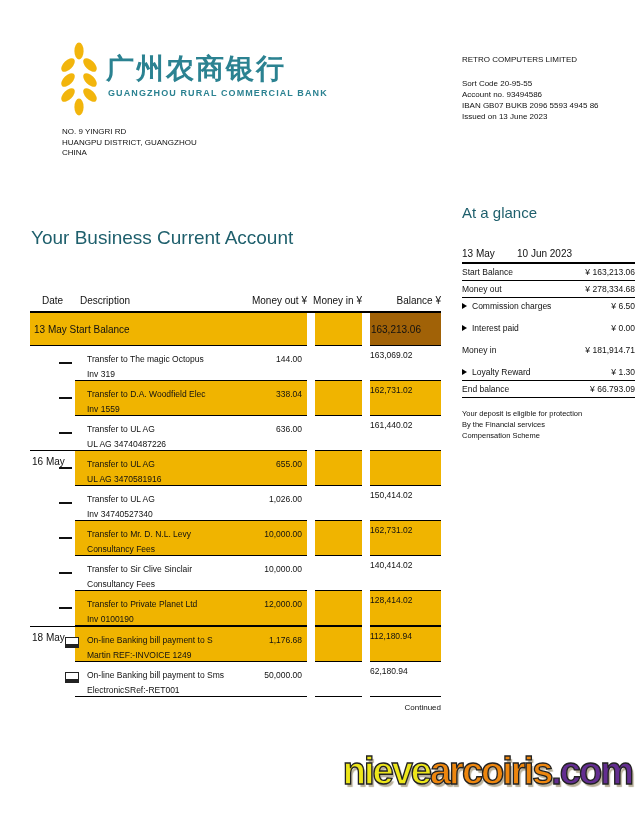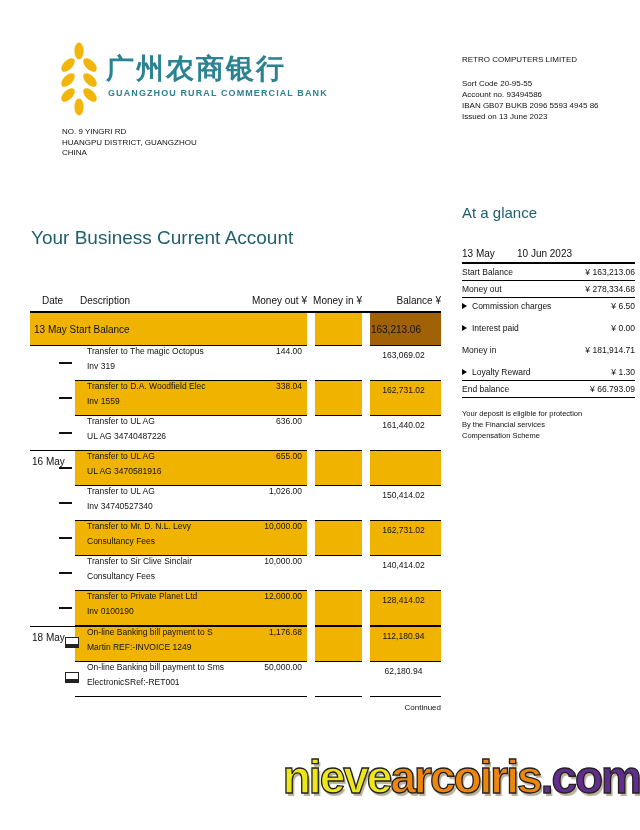--- a/index.html
+++ b/index.html
@@ -51,40 +51,40 @@
   .hline .sm{width:232px;}
   .hline .gp{width:8px;}
   .hline .si{width:47px;}
   .hline .sb{width:71px;}
   .hline.full .sd,.hline.full .sm,.hline.full .si,.hline.full .sb{background:#000;}
   .hline.partial .sm,.hline.partial .si,.hline.partial .sb{background:#000;}
 
   .trow{position:relative;display:flex;height:34px;font-size:8.5px;}
   .c-date{width:45px;font-size:10px;padding:5px 0 0 2px;box-sizing:border-box;}
   .c-main{width:232px;box-sizing:border-box;}
-  .c-main .l1{display:flex;justify-content:space-between;padding:0 5px 0 12px;}
+  .c-main .l1{display:flex;justify-content:space-between;padding:8px 5px 0 12px;}
   .c-main .l2{padding:5px 5px 0 12px;}
   .c-gap{width:8px;}
   .c-in{width:47px;}
-  .c-bal{width:71px;text-align:center;padding:4px 4px 0 0;box-sizing:border-box;}
+  .c-bal{width:71px;text-align:left;padding:4px 4px 0 0;box-sizing:border-box;}
   .trow.yellow .c-main,.trow.yellow .c-in,.trow.yellow .c-bal{background:#F0B400;}
 
   .srow{position:relative;display:flex;height:32px;font-size:10px;}
   .s-main{width:277px;background:#F0B400;display:flex;align-items:center;padding-left:4px;box-sizing:border-box;}
   .s-in{width:47px;background:#F0B400;}
   .s-bal{width:71px;background:#a16207;display:flex;align-items:center;justify-content:flex-end;padding-right:20px;box-sizing:border-box;}
 
   .dash-ic{position:absolute;left:29px;top:16px;width:13px;height:2px;background:#111;}
   .env-ic{position:absolute;left:35px;top:10px;width:12px;height:9px;border:1.5px solid #222;background:#fff;}
   .env-ic::after{content:"";position:absolute;left:0;right:0;bottom:0;height:3px;background:#222;}
 
   .continued{width:411px;text-align:right;padding-right:2px;font-size:8px;margin-top:6px;}
 
   
-  .watermark{position:absolute;right:0px;top:750px;font-size:46px;font-weight:bold;
+  .watermark{position:absolute;right:8px;top:750px;font-size:38px;font-weight:bold;
              letter-spacing:-2px;white-space:nowrap;
              -webkit-text-stroke:1.3px #222;
              text-shadow:2px 3px 1px #b9b09a;}
   .wm1{color:#EDE61A;} .wm2{color:#ED860E;} .wm3{color:#632D90;}
 </style>
 </head>
 <body>
 
 <div class="page">
 

